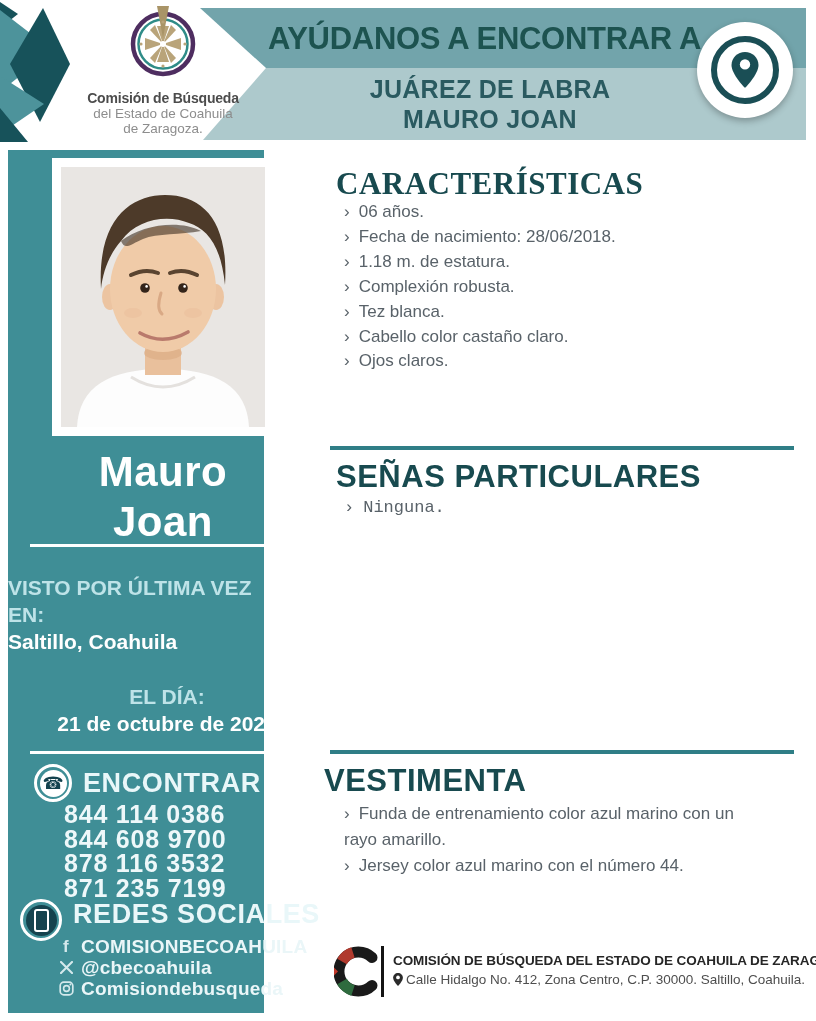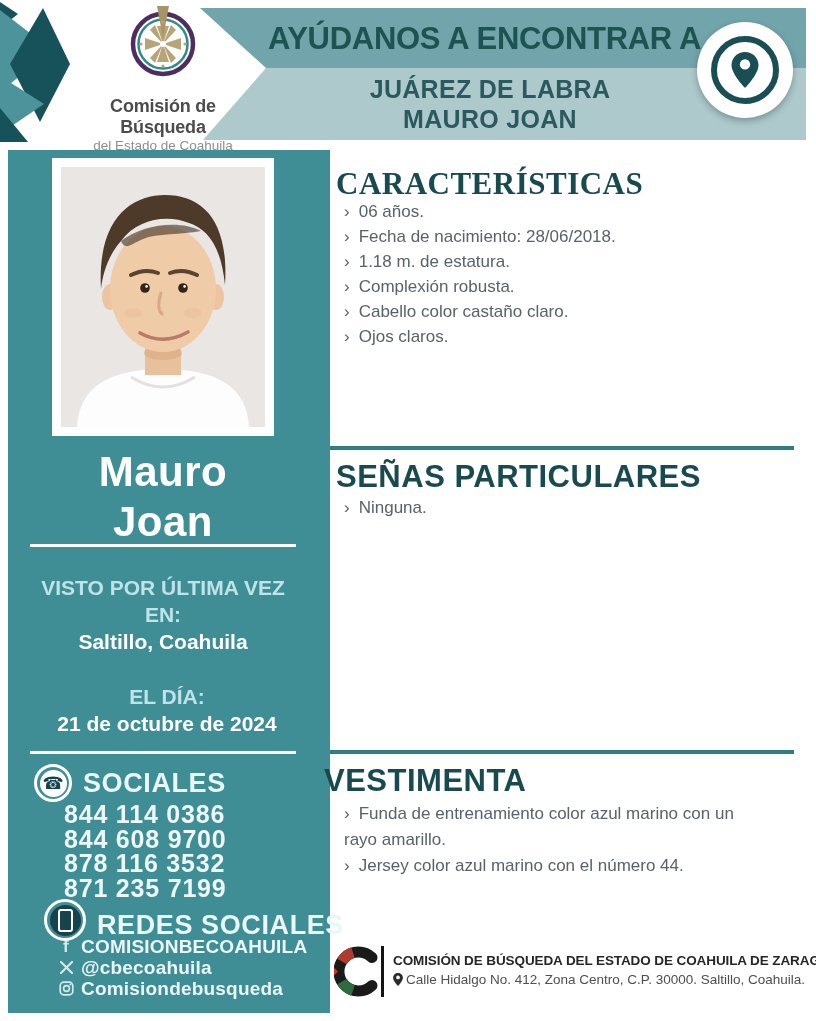--- a/index.html
+++ b/index.html
@@ -2,63 +2,63 @@
 <html><head>
 <meta charset="utf-8">
 <style>
   html,body{margin:0;padding:0;}
   body{width:816px;height:1021px;background:#ffffff;font-family:"Liberation Sans",sans-serif;position:relative;overflow:hidden;}
   .abs{position:absolute;}
 
   
   #header-art{left:0;top:0;}
   .logo-block{left:76px;top:4px;width:174px;text-align:center;}
-  .logo-line1{font-size:18px;font-weight:800;color:#4c4c4c;letter-spacing:-0.2px;margin-top:12px;}
+  .logo-line1{font-size:14px;font-weight:800;color:#4c4c4c;letter-spacing:-0.2px;margin-top:6px;}
   .logo-line2,.logo-line3{font-size:13.5px;color:#8d8d8d;line-height:15px;}
   .banner-title{left:268px;top:22px;width:428px;height:34px;line-height:34px;text-align:center;
     font-size:31px;font-weight:800;color:#1d5350;letter-spacing:-0.3px;white-space:nowrap;}
   .banner-name{left:288px;top:74px;width:404px;text-align:center;font-size:25px;font-weight:800;
     color:#2a5a60;line-height:30px;letter-spacing:0.3px;}
   .pin-badge{left:697px;top:22px;width:96px;height:96px;background:#fff;border-radius:50%;
     box-shadow:0 3px 7px rgba(0,0,0,.28);}
   .pin-ring{position:absolute;left:14px;top:14px;width:56px;height:56px;border:6px solid #1a4e55;border-radius:50%;}
   .pin-badge svg{position:absolute;left:34px;top:30px;}
 
   
-  .sidebar{left:8px;top:150px;width:322px;height:863px;background:#3f8e96;}
+  .sidebar{left:8px;top:150px;width:256px;height:863px;background:#3f8e96;}
   .photo-frame{left:44px;top:8px;width:222px;height:278px;background:#ffffff;padding:0;}
   .photo-frame svg{position:absolute;left:9px;top:9px;}
   .side-name{left:0;top:297px;width:310px;text-align:center;color:#ffffff;font-size:42px;
     font-weight:800;line-height:50px;letter-spacing:0.5px;}
   .sdiv{left:22px;width:266px;height:3px;background:#ffffff;}
   .sdiv1{top:394px;} .sdiv2{top:601px;}
-  .lastseen{left:0;top:424px;width:310px;text-align:center;font-weight:800;font-size:21px;line-height:27px;}
+  .lastseen{left:0;top:424px;width:310px;font-weight:800;font-size:21px;line-height:27px;}
   .lbl-light{color:#bee3e8;} .lbl-white{color:#ffffff;}
   .dayblock{left:4px;top:533px;width:310px;text-align:center;font-weight:800;font-size:21px;line-height:27px;}
   .contact-head{left:26px;top:614px;height:38px;display:flex;align-items:center;}
   .ic-ring{width:32px;height:32px;border:3px solid #ffffff;border-radius:50%;display:flex;align-items:center;justify-content:center;flex:none;}
   .ic-phone-inner{width:27px;height:27px;background:#ffffff;border-radius:50%;display:flex;align-items:center;justify-content:center;
     color:#14424e;font-size:17px;line-height:27px;}
   .head-label{margin-left:11px;color:#e9f7f9;font-weight:800;font-size:27px;letter-spacing:0.6px;white-space:nowrap;}
   .phones{left:56px;top:652px;color:#eef8fa;font-weight:800;font-size:25px;line-height:24.6px;letter-spacing:0.8px;}
-  .social-head{left:36px;top:749px;height:42px;display:flex;align-items:flex-end;}
+  .social-head{left:12px;top:749px;height:42px;display:flex;align-items:flex-start;}
   .ic-ring-lg{width:36px;height:36px;border:3px solid #ffffff;border-radius:50%;display:flex;align-items:center;justify-content:center;flex:none;}
   .ic-social-inner{width:31px;height:31px;background:#16434e;border-radius:50%;display:flex;align-items:center;justify-content:center;}
   .ic-smartphone{width:11px;height:19px;border:2px solid #ffffff;border-radius:3px;}
   .socials{left:48px;top:786px;}
   .social-row{display:flex;align-items:center;height:21px;color:#eaf6f8;font-size:19px;font-weight:700;letter-spacing:0.2px;}
   .social-ic{width:20px;display:flex;justify-content:center;margin-right:5px;flex:none;opacity:.95;}
   .fb-glyph{font-size:17px;font-weight:700;color:#dceef1;}
 
   
   .sec-title{color:#184a4f;font-size:31px;font-weight:800;letter-spacing:0.5px;white-space:nowrap;}
   .h-carac{left:336px;top:166px;font-family:Liberation Serif, serif;} .h-senas{left:336px;top:459px;} .h-vest{left:324px;top:763px;}
   ul.plist{list-style:none;margin:0;padding:0;color:#596269;font-size:17px;}
   .list-carac{left:344px;top:200px;width:440px;line-height:24.9px;}
-  .list-senas{left:344px;top:496px;width:440px;line-height:24.9px;}
+  .list-senas{left:344px;top:496px;width:440px;line-height:24.9px;font-family:Liberation Mono, monospace;}
   .list-vest{left:344px;top:801px;width:412px;line-height:25.8px;}
   ul.plist li::before{content:"\203A";margin-right:9px;color:#596269;}
   .mdiv{left:330px;width:464px;height:4px;background:#2f7e86;}
   .mdiv-senas{top:446px;} .mdiv-vest{top:750px;}
 
   
   .f-logo{left:334px;top:946px;}
   .f-vline{left:381px;top:946px;width:3px;height:51px;background:#141414;}
   .f-text{left:393px;top:953px;width:412px;}
   .f-org{font-size:13.5px;font-weight:800;color:#262626;letter-spacing:-0.1px;white-space:nowrap;}
@@ -166,21 +166,21 @@
     <div class="lbl-light">EL DÍA:</div>
     <div class="lbl-white">21 de octubre de 2024</div>
   </div>
 
   <div class="abs sdiv sdiv2"></div>
 
   <div class="abs contact-head">
     <div class="ic-ring">
       <div class="ic-phone-inner">☎</div>
     </div>
-    <div class="head-label">SOCIALES</div>
+    <div class="head-label">ENCONTRAR</div>
   </div>
 
   <div class="abs phones">
     <div>844 114 0386</div>
     <div>844 608 9700</div>
     <div>878 116 3532</div>
     <div>871 235 7199</div>
   </div>
 
   <div class="abs social-head">
@@ -217,20 +217,21 @@
     </div>
   </div>
 </div>
 
 <div class="abs sec-title h-carac">CARACTERÍSTICAS</div>
 <ul class="abs plist list-carac">
   <li>06 años.</li>
   <li>Fecha de nacimiento: 28/06/2018.</li>
   <li>1.18 m. de estatura.</li>
   <li>Complexión robusta.</li>
+  <li>Tez blanca.</li>
   <li>Cabello color castaño claro.</li>
   <li>Ojos claros.</li>
 </ul>
 
 <div class="abs mdiv mdiv-senas"></div>
 <div class="abs sec-title h-senas">SEÑAS PARTICULARES</div>
 <ul class="abs plist list-senas">
   <li>Ninguna.</li>
 </ul>
 

